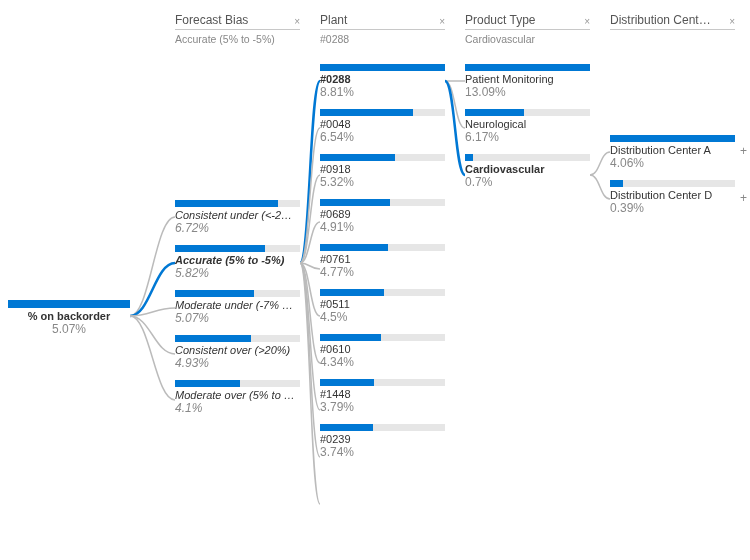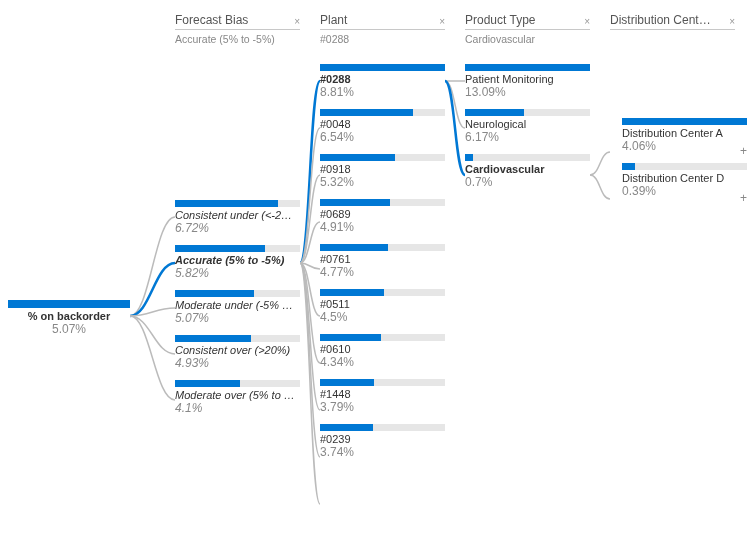--- a/index.html
+++ b/index.html
@@ -140,21 +140,21 @@
       <div class="bar-track">
         <div class="bar-fill" style="width:72%"></div>
       </div>
       <div class="node-label bold">Accurate (5% to -5%)</div>
       <div class="node-value"><span>5.82</span>%</div>
     </div>
   <div class="node">
       <div class="bar-track">
         <div class="bar-fill" style="width:63%"></div>
       </div>
-      <div class="node-label">Moderate under (-5% …</div>
+      <div class="node-label">Moderate under (-7% …</div>
       <div class="node-value"><span>5.07</span>%</div>
     </div>
   <div class="node">
       <div class="bar-track">
         <div class="bar-fill" style="width:61%"></div>
       </div>
       <div class="node-label">Consistent over (&gt;20%)</div>
       <div class="node-value"><span>4.93</span>%</div>
     </div>
   <div class="node">
@@ -270,21 +270,21 @@
     </div>
 </div>
 
 <div class="col" style="left:610px; top:10px; width:125px;">
   <div class="col-header">
     <span>Distribution Cent…</span>
     <span class="close-icon">×</span>
   </div>
   <div class="col-sub">&nbsp;</div>
 </div>
-<div class="col" style="left:610px; top:118px; width:125px;margin-left:12px;">
+<div class="col" style="left:610px; top:135px; width:125px;">
   <div class="node">
       <div class="bar-track">
         <div class="bar-fill" style="width:100%"></div>
       </div>
       <div class="node-label">Distribution Center A</div>
       <div class="node-value"><span>4.06</span>%</div>
     </div>
   <div class="node">
       <div class="bar-track">
         <div class="bar-fill" style="width:10%"></div>

